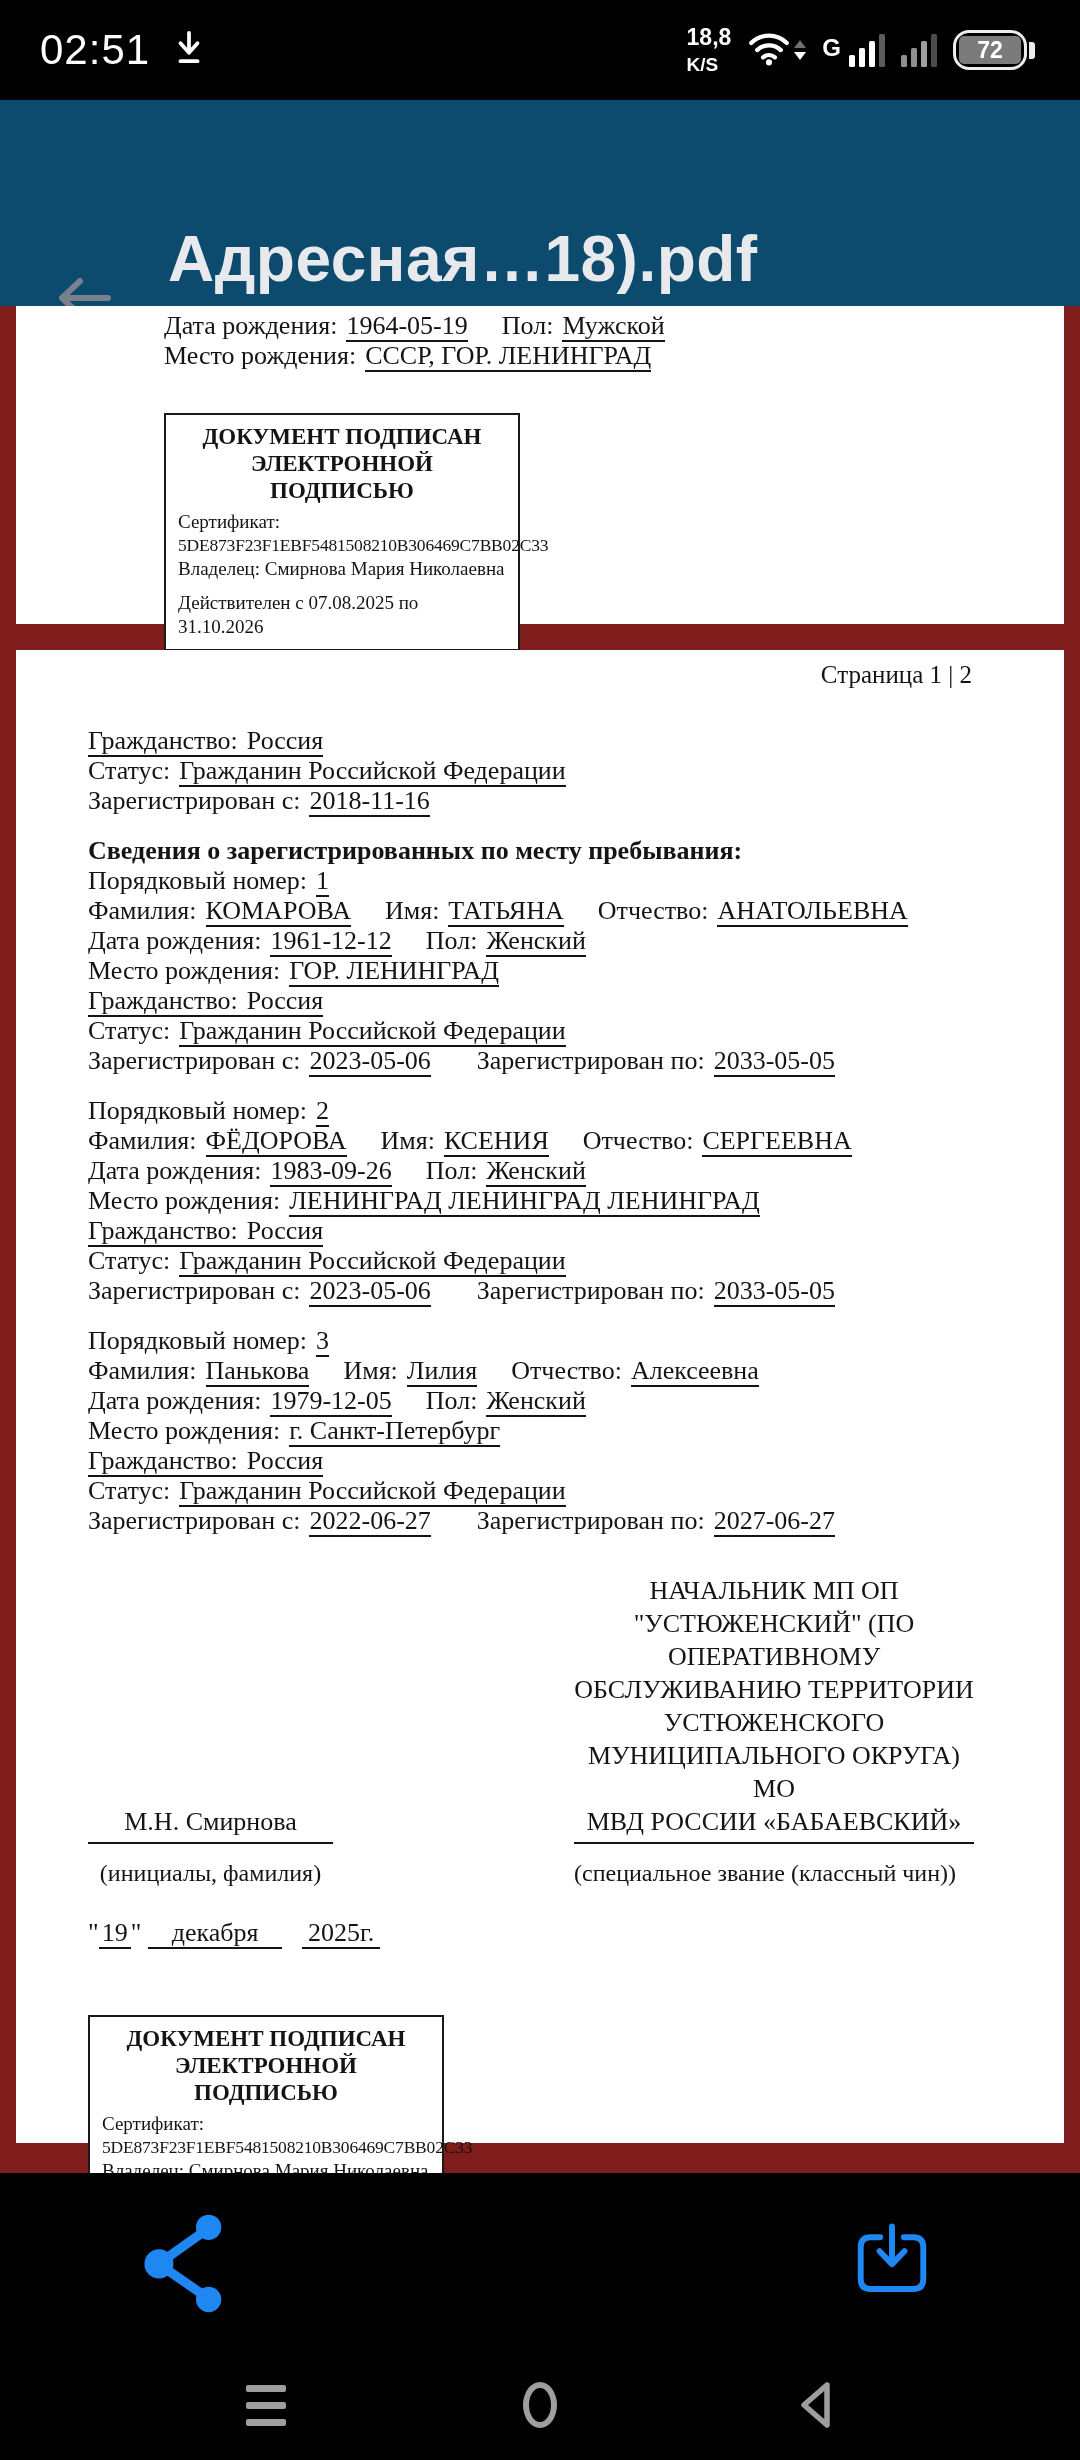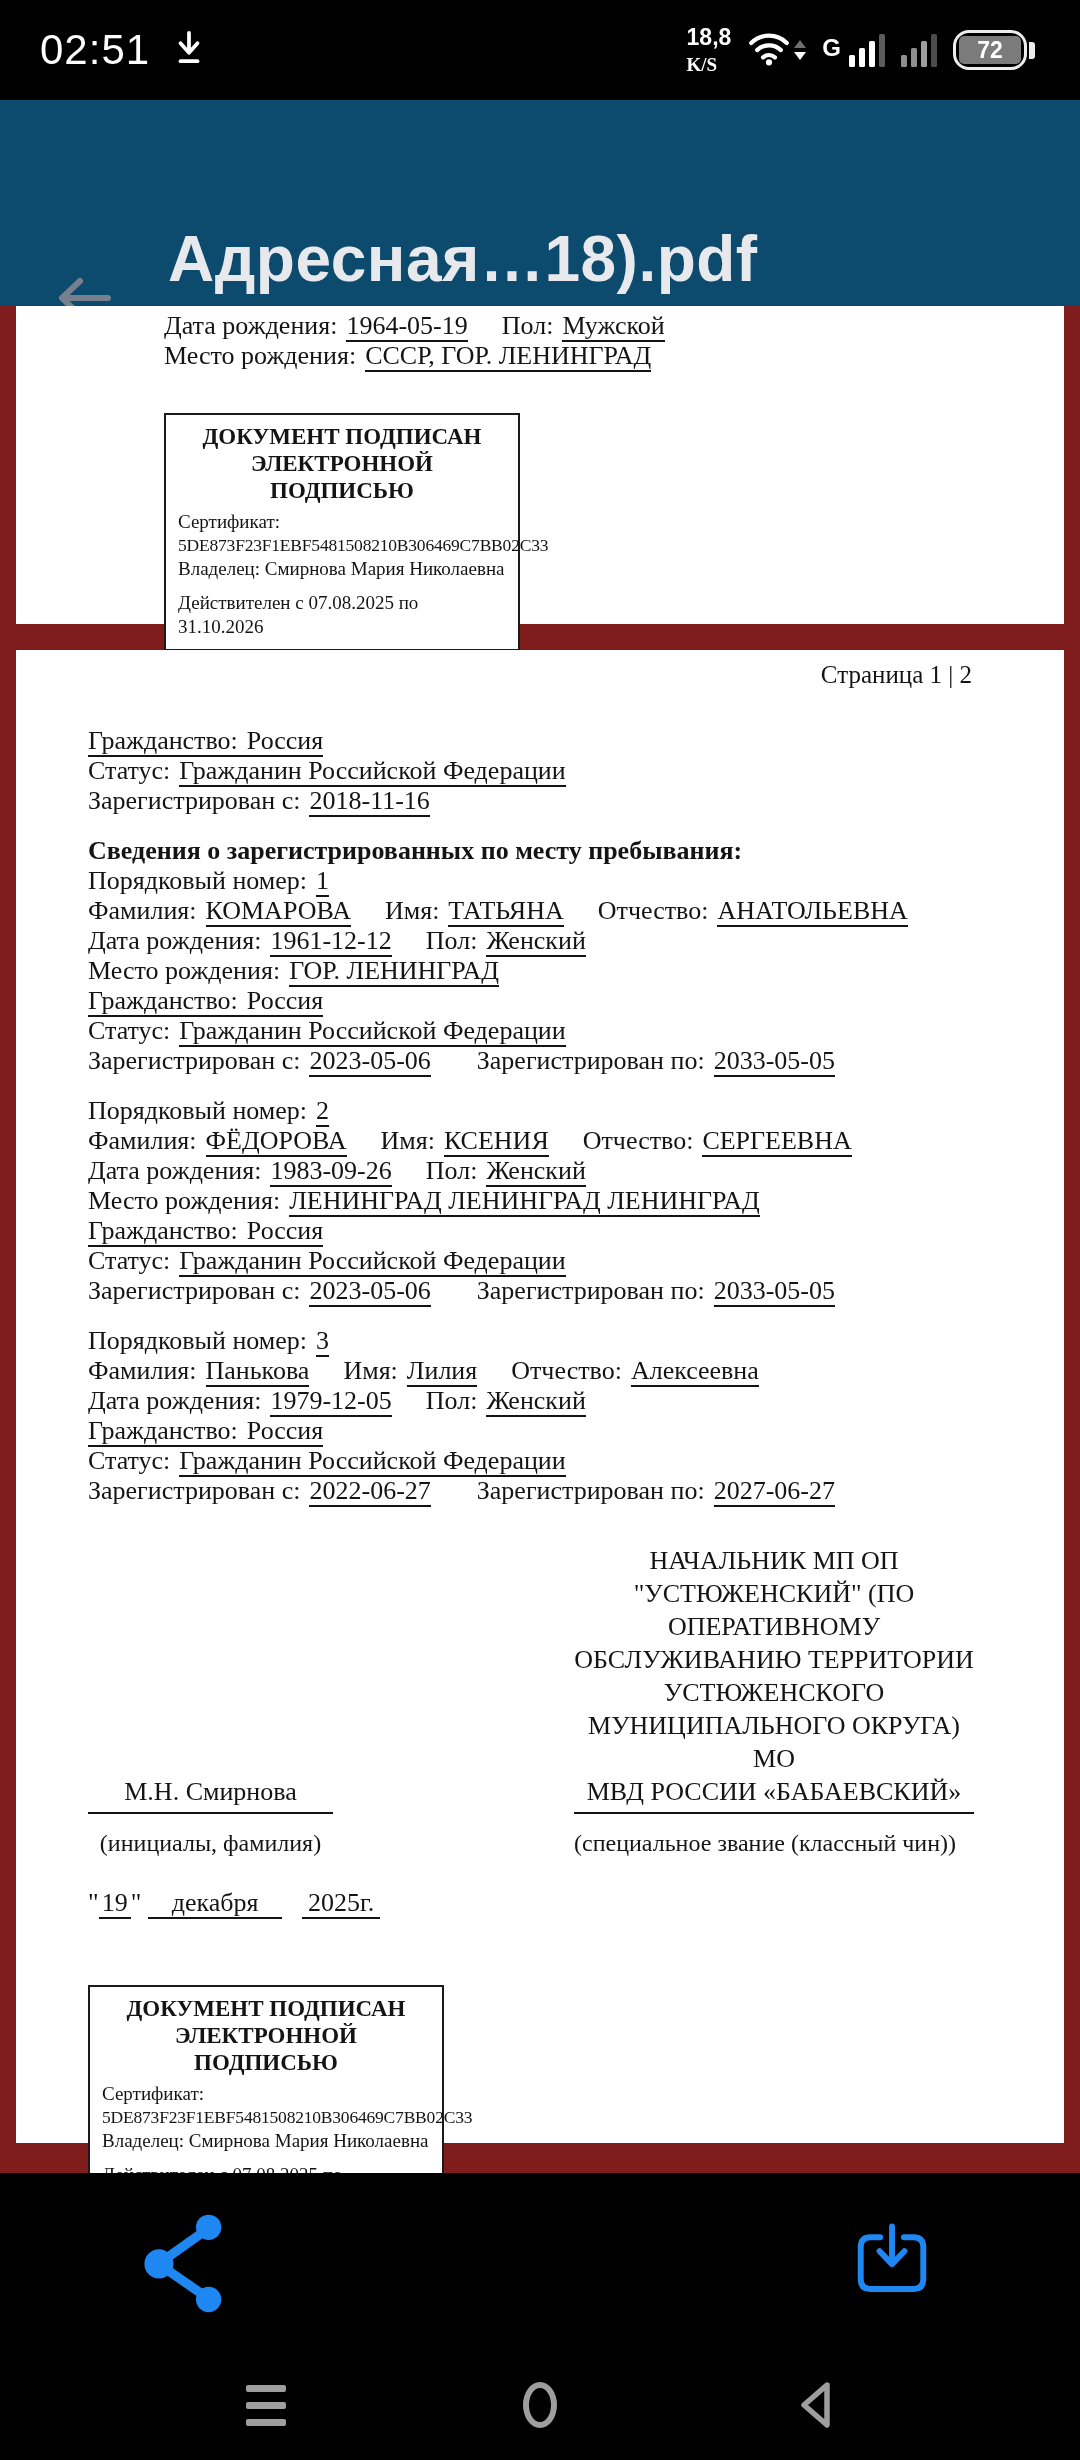--- a/index.html
+++ b/index.html
@@ -8,21 +8,21 @@
 
   
   .status-bar { position:absolute; top:0; left:0; width:1080px; height:100px;
     display:flex; align-items:center; justify-content:space-between;
     padding:0 45px 0 40px; background:#000; }
   .sb-left { display:flex; align-items:center; gap:22px; }
   .sb-time { color:#fff; font-size:42px; font-weight:400; letter-spacing:1px; }
   .sb-right { display:flex; align-items:center; gap:16px; }
   .net-speed { display:flex; flex-direction:column; align-items:flex-start; line-height:1; }
   .net-speed .nsv { color:#fff; font-size:23px; font-weight:700; }
-  .net-speed .nsu { color:#fff; font-size:19px; font-weight:700; margin-top:6px;font-family:Liberation Serif, serif; }
+  .net-speed .nsu { color:#fff; font-size:19px; font-weight:700; margin-top:6px; }
   .wifi-wrap { display:flex; align-items:center; gap:3px; }
   .updown { display:flex; flex-direction:column; gap:4px; }
   .tri-up { width:0; height:0; border-left:6px solid transparent; border-right:6px solid transparent; border-bottom:8px solid #6f6f6f; }
   .tri-down { width:0; height:0; border-left:6px solid transparent; border-right:6px solid transparent; border-top:8px solid #fff; }
   .sig-group { display:flex; align-items:flex-end; gap:4px; }
   .carrier { color:#fff; font-size:24px; font-weight:700; margin-right:4px; align-self:flex-start; }
   .bar { width:6px; border-radius:1.5px; }
   .battery { display:flex; align-items:center; gap:2px; }
   .bat-body { width:74px; height:40px; border:3px solid #ededed; border-radius:16px; padding:3px; }
   .bat-fill { width:100%; height:100%; background:#7b7b7b; border-radius:5px;
@@ -223,20 +223,21 @@
       <div class="doc-line"><span class="lbl">Место рождения:</span><span class="u">ЛЕНИНГРАД ЛЕНИНГРАД ЛЕНИНГРАД</span></div>
       <div class="doc-line"><span class="u"><span class="lbl">Гражданство:</span><span>Россия</span></span></div>
       <div class="doc-line"><span class="lbl">Статус:</span><span class="u">Гражданин Российской Федерации</span></div>
       <div class="doc-line"><span class="lbl">Зарегистрирован с:</span><span class="u">2023-05-06</span><span class="lbl gap2">Зарегистрирован по:</span><span class="u">2033-05-05</span></div>
     </div>
 
     <div class="blk">
       <div class="doc-line"><span class="lbl">Порядковый номер:</span><span class="u">3</span></div>
       <div class="doc-line"><span class="lbl">Фамилия:</span><span class="u">Панькова</span><span class="lbl gap">Имя:</span><span class="u">Лилия</span><span class="lbl gap">Отчество:</span><span class="u">Алексеевна</span></div>
       <div class="doc-line"><span class="lbl">Дата рождения:</span><span class="u">1979-12-05</span><span class="lbl gap">Пол:</span><span class="u">Женский</span></div>
+      <div class="doc-line"><span class="lbl">Место рождения:</span><span class="u">г. Санкт-Петербург</span></div>
       <div class="doc-line"><span class="u"><span class="lbl">Гражданство:</span><span>Россия</span></span></div>
       <div class="doc-line"><span class="lbl">Статус:</span><span class="u">Гражданин Российской Федерации</span></div>
       <div class="doc-line"><span class="lbl">Зарегистрирован с:</span><span class="u">2022-06-27</span><span class="lbl gap2">Зарегистрирован по:</span><span class="u">2027-06-27</span></div>
     </div>
 
     <div class="officer-row">
       <div class="off-col off-right">
         <div class="sig-line signer-name">М.Н. Смирнова</div>
         <div class="caption">(инициалы, фамилия)</div>
       </div>

